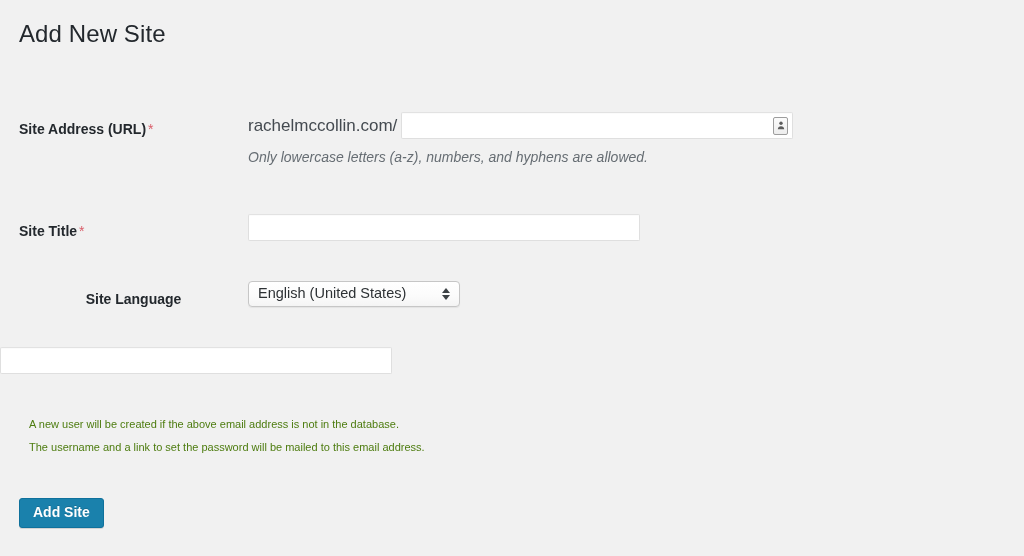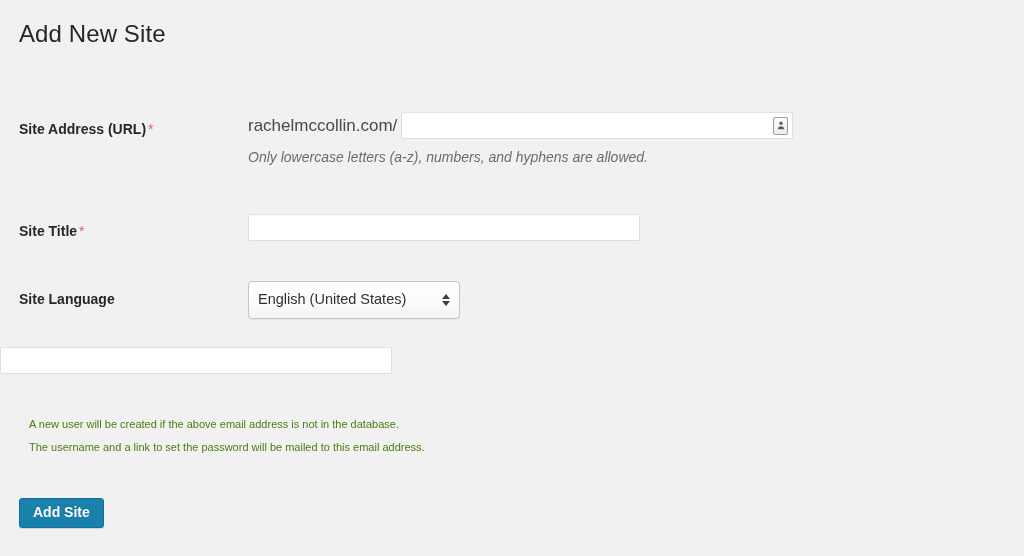--- a/index.html
+++ b/index.html
@@ -87,21 +87,21 @@
   }
 
   
   .row-url      { position: absolute; top: 0px;   left: 0; right: 0; }
   .row-title    { position: absolute; top: 102px; left: 0; right: 0; }
   .row-language { position: absolute; top: 169px; left: 0; right: 0; }
   .row-email    { position: absolute; top: 235px; left: 0; right: 0; }
 
   .row-url .label-cell      { padding-top: 8px; }
   .row-title .label-cell    { padding-top: 8px; }
-  .row-language .label-cell { padding-top: 9px; }
+  .row-language .label-cell { padding-top: 9px; text-align: center; }
   .row-email .label-cell    { padding-top: 8px; }
 
   
   .url-line {
     display: flex;
     align-items: center;
   }
   .url-prefix {
     font-size: 17px;
     color: #444a50;
@@ -157,21 +157,21 @@
 
   
   .select-wrap {
     position: relative;
     display: inline-block;
   }
   .native-select {
     box-sizing: border-box;
     -webkit-appearance: none;
     appearance: none;
-    height: 38px;
+    height: 26px;
     min-width: 212px;
     padding: 1px 30px 2px 9px;
     font-family: "Liberation Sans", sans-serif;
     font-size: 14.5px;
     color: #2d3134;
     background: linear-gradient(#ffffff, #fbfbfb 60%, #f4f4f4);
     border: 1px solid #c6c6c6;
     border-radius: 4px;
     box-shadow: 0 1px 1px rgba(0,0,0,0.06);
     outline: none;

